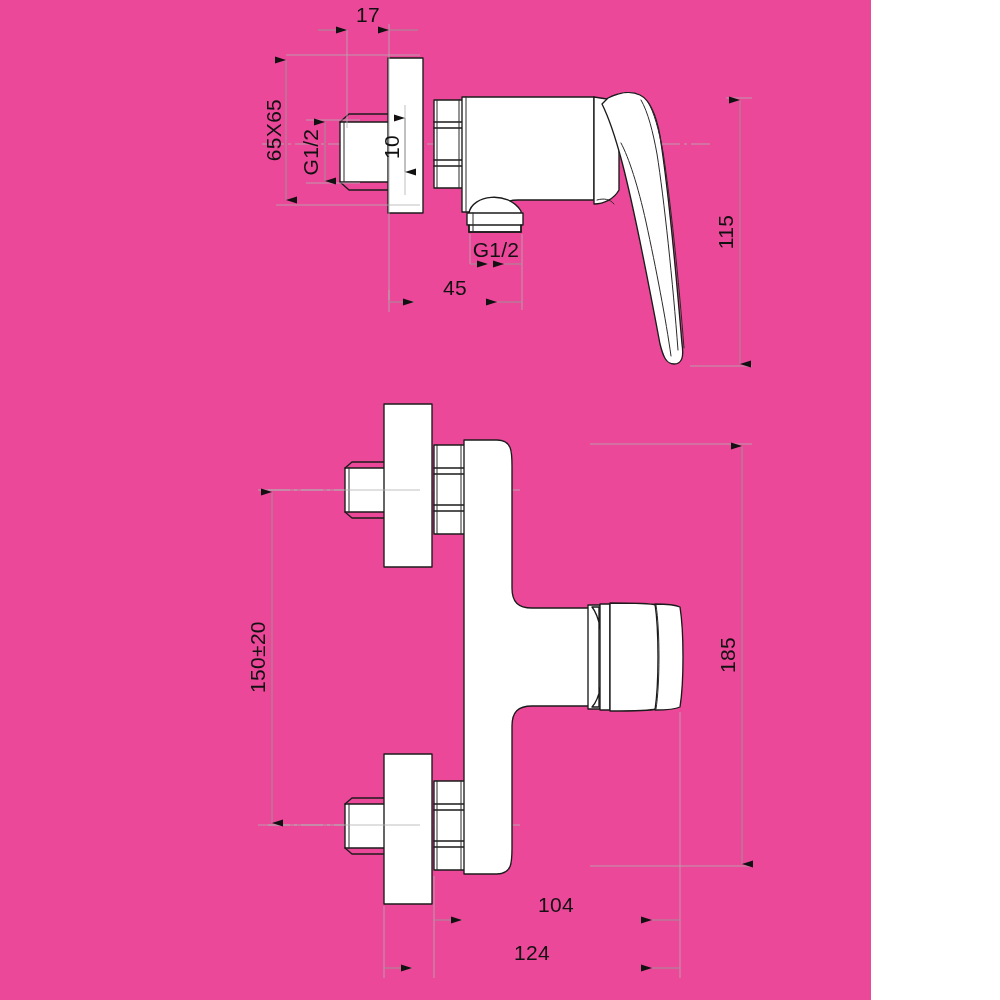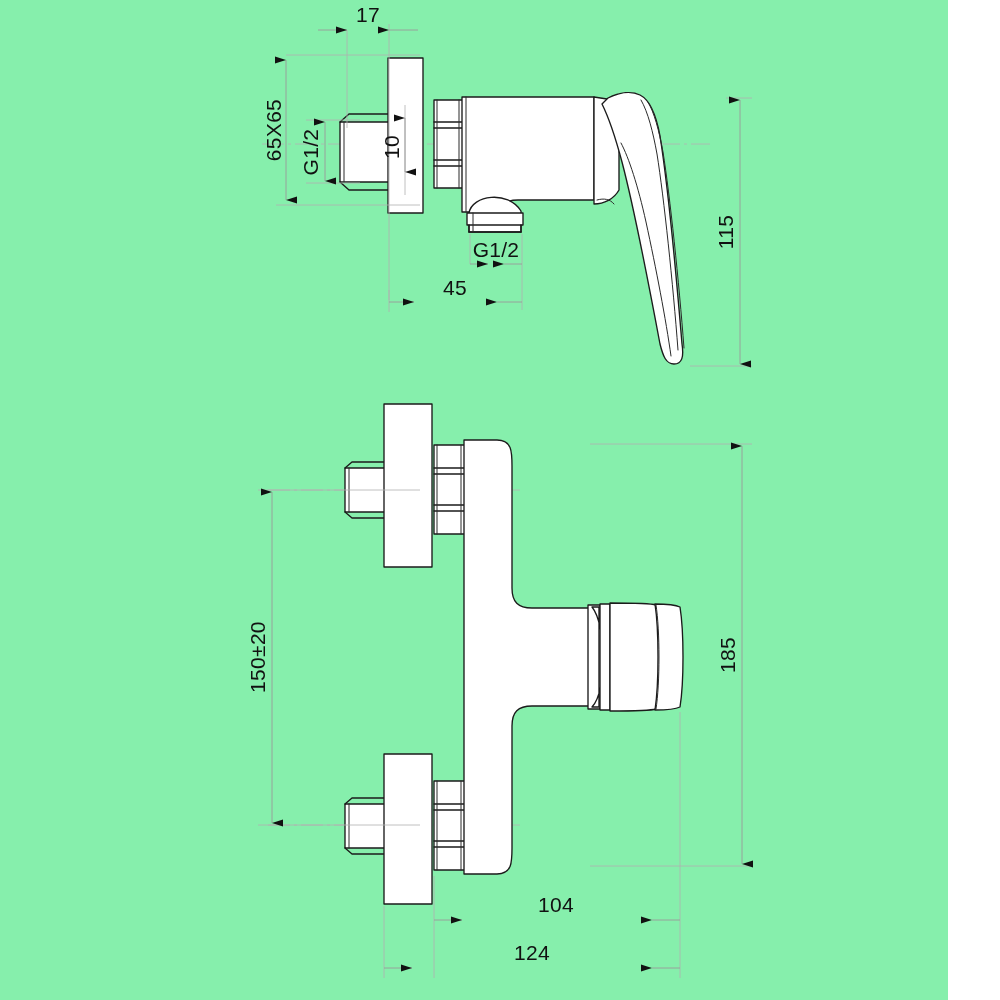--- a/index.html
+++ b/index.html
@@ -9,23 +9,23 @@
     background: #ffffff;
   }
   body {
     width: 1000px;
     height: 1000px;
     font-family: "Liberation Sans", sans-serif;
     overflow: hidden;
   }
   #drawing-root {
     position: relative;
-    width: 948px;
+    width: 871px;
     height: 1000px;
-    background: #86efac;
+    background: #ec4899;
   }
   svg.drawing-canvas {
     position: absolute;
     left: 0;
     top: 0;
     width: 1000px;
     height: 1000px;
     display: block;
   }
   .obj-line {

